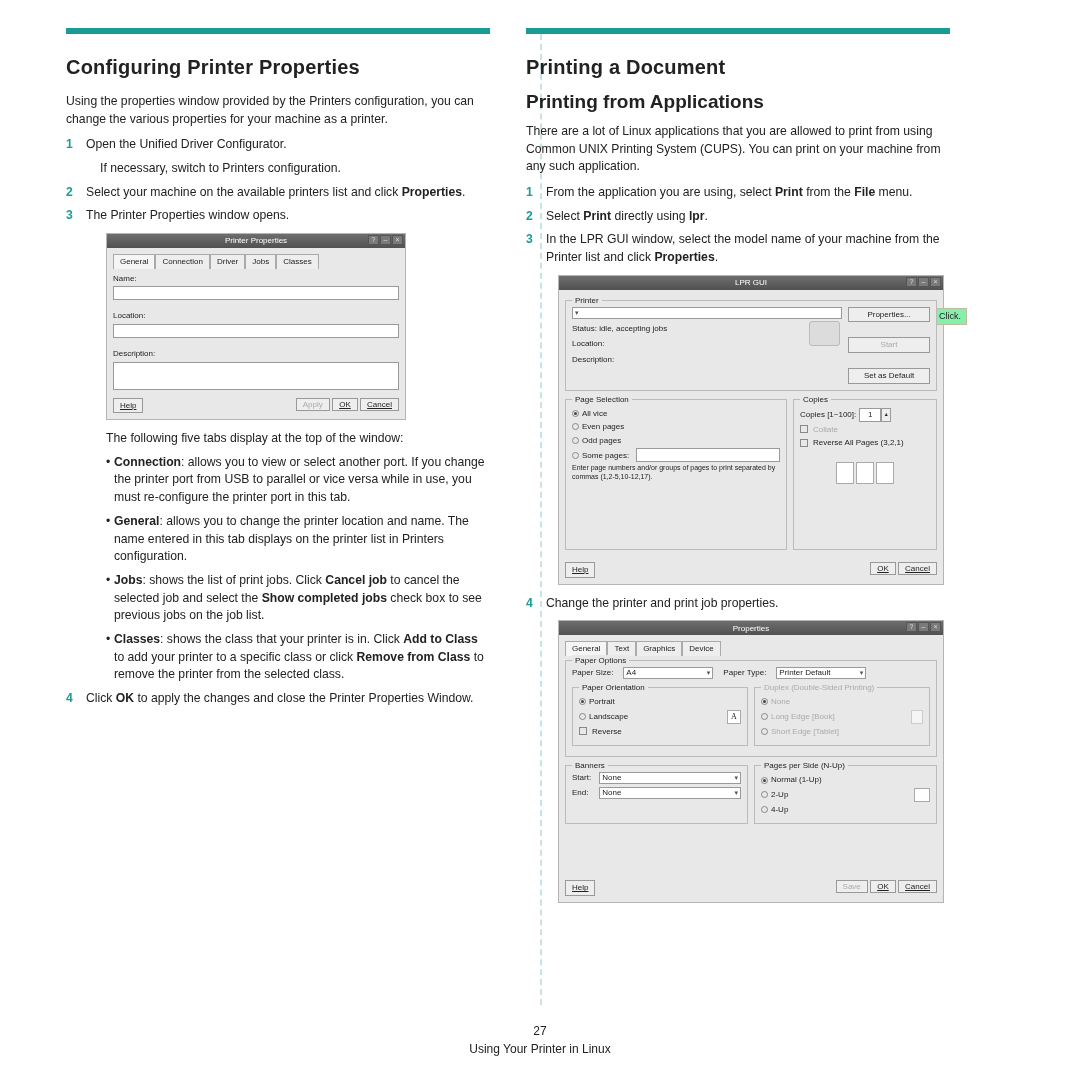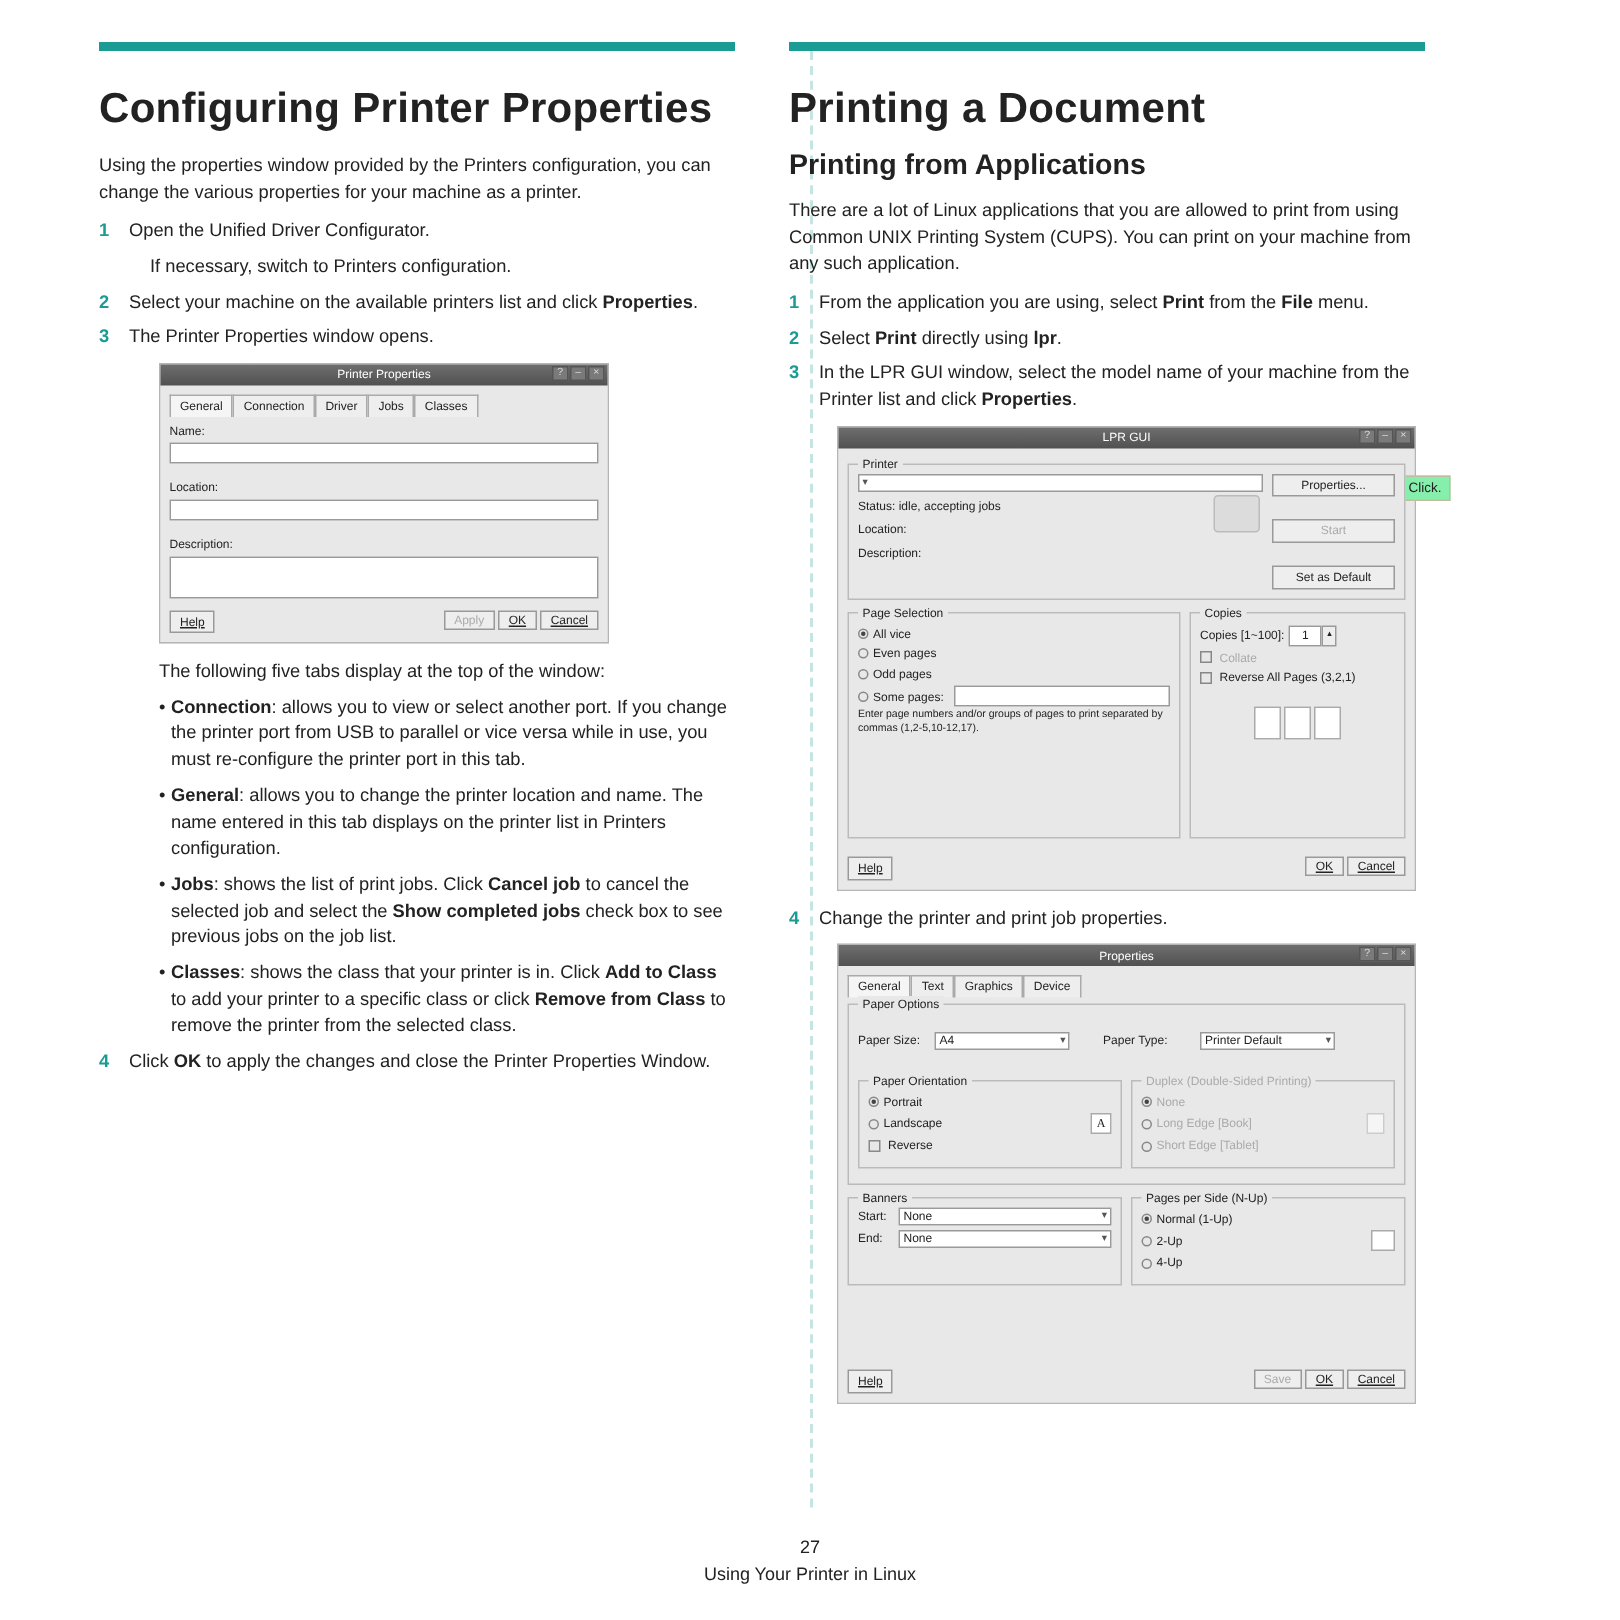--- a/index.html
+++ b/index.html
@@ -1,21 +1,21 @@
 <!DOCTYPE html>
 <html><head>
 <meta charset="utf-8">
 <style>
   *{box-sizing:border-box;margin:0;padding:0}
   body{font-family:Verdana,Arial,sans-serif;background:#fff;width:1080px;height:1080px;position:relative;color:#222}
   .page{padding:40px 48px 20px;display:flex;gap:0;position:relative;height:1005px}
   .col{width:460px;padding:0 18px;position:relative}
   .sep{position:absolute;left:540px;top:34px;bottom:0;border-left:2px dashed #1a9c95;opacity:.25}
   .bar{height:6px;background:#1a9c95;margin:-12px 0 22px}
-  h1{font-family:Arial,Helvetica,sans-serif;font-weight:bold;font-size:28px;margin-bottom:14px;letter-spacing:.2px;color:#222}
+  h1{font-family:Arial,Helvetica,sans-serif;font-weight:bold;font-size:20px;margin-bottom:14px;letter-spacing:.2px;color:#222}
   h2{font-family:Arial,Helvetica,sans-serif;font-weight:bold;font-size:19px;margin: -2px 0 10px;color:#222}
   p{font-size:12.2px;line-height:1.45;margin-bottom:8px}
   ol{list-style:none;counter-reset:step}
   ol>li{counter-increment:step;position:relative;padding-left:20px;font-size:12.2px;line-height:1.45;margin-bottom:6px}
   ol>li::before{content:counter(step);position:absolute;left:0;top:0;color:#1a9c95;font-weight:bold;font-family:Arial}
   .sub{margin-left:20px;font-size:12.2px;line-height:1.45;margin-bottom:6px}
   ul.bul{list-style:none;margin-left:20px}
   ul.bul>li{font-size:12.2px;line-height:1.45;margin-bottom:6px;padding-left:8px;position:relative}
   ul.bul>li::before{content:"•";position:absolute;left:0}
   b{font-weight:bold}
@@ -237,21 +237,21 @@
               <span>Graphics</span>
               <span>Device</span>
             </div>
             <div class="grp">
               <span class="grp-title">Paper Options</span>
               <div style="display:flex;gap:10px;align-items:center">
                 <span class="lbl" style="margin:0">Paper Size:</span>
                 <div class="sel" style="width:90px">
                     <span>A4</span>
                   </div>
-                <span class="lbl" style="margin:12px">Paper Type:</span>
+                <span class="lbl" style="margin:0">Paper Type:</span>
                 <div class="sel" style="width:90px">
                     <span>Printer Default</span>
                   </div>
               </div>
               <div class="row2" style="margin-top:4px">
                 <div class="grp">
                   <span class="grp-title">Paper Orientation</span>
                   <div class="radio">
                       <span class="rdot on"></span>
                       <span>Portrait</span>

